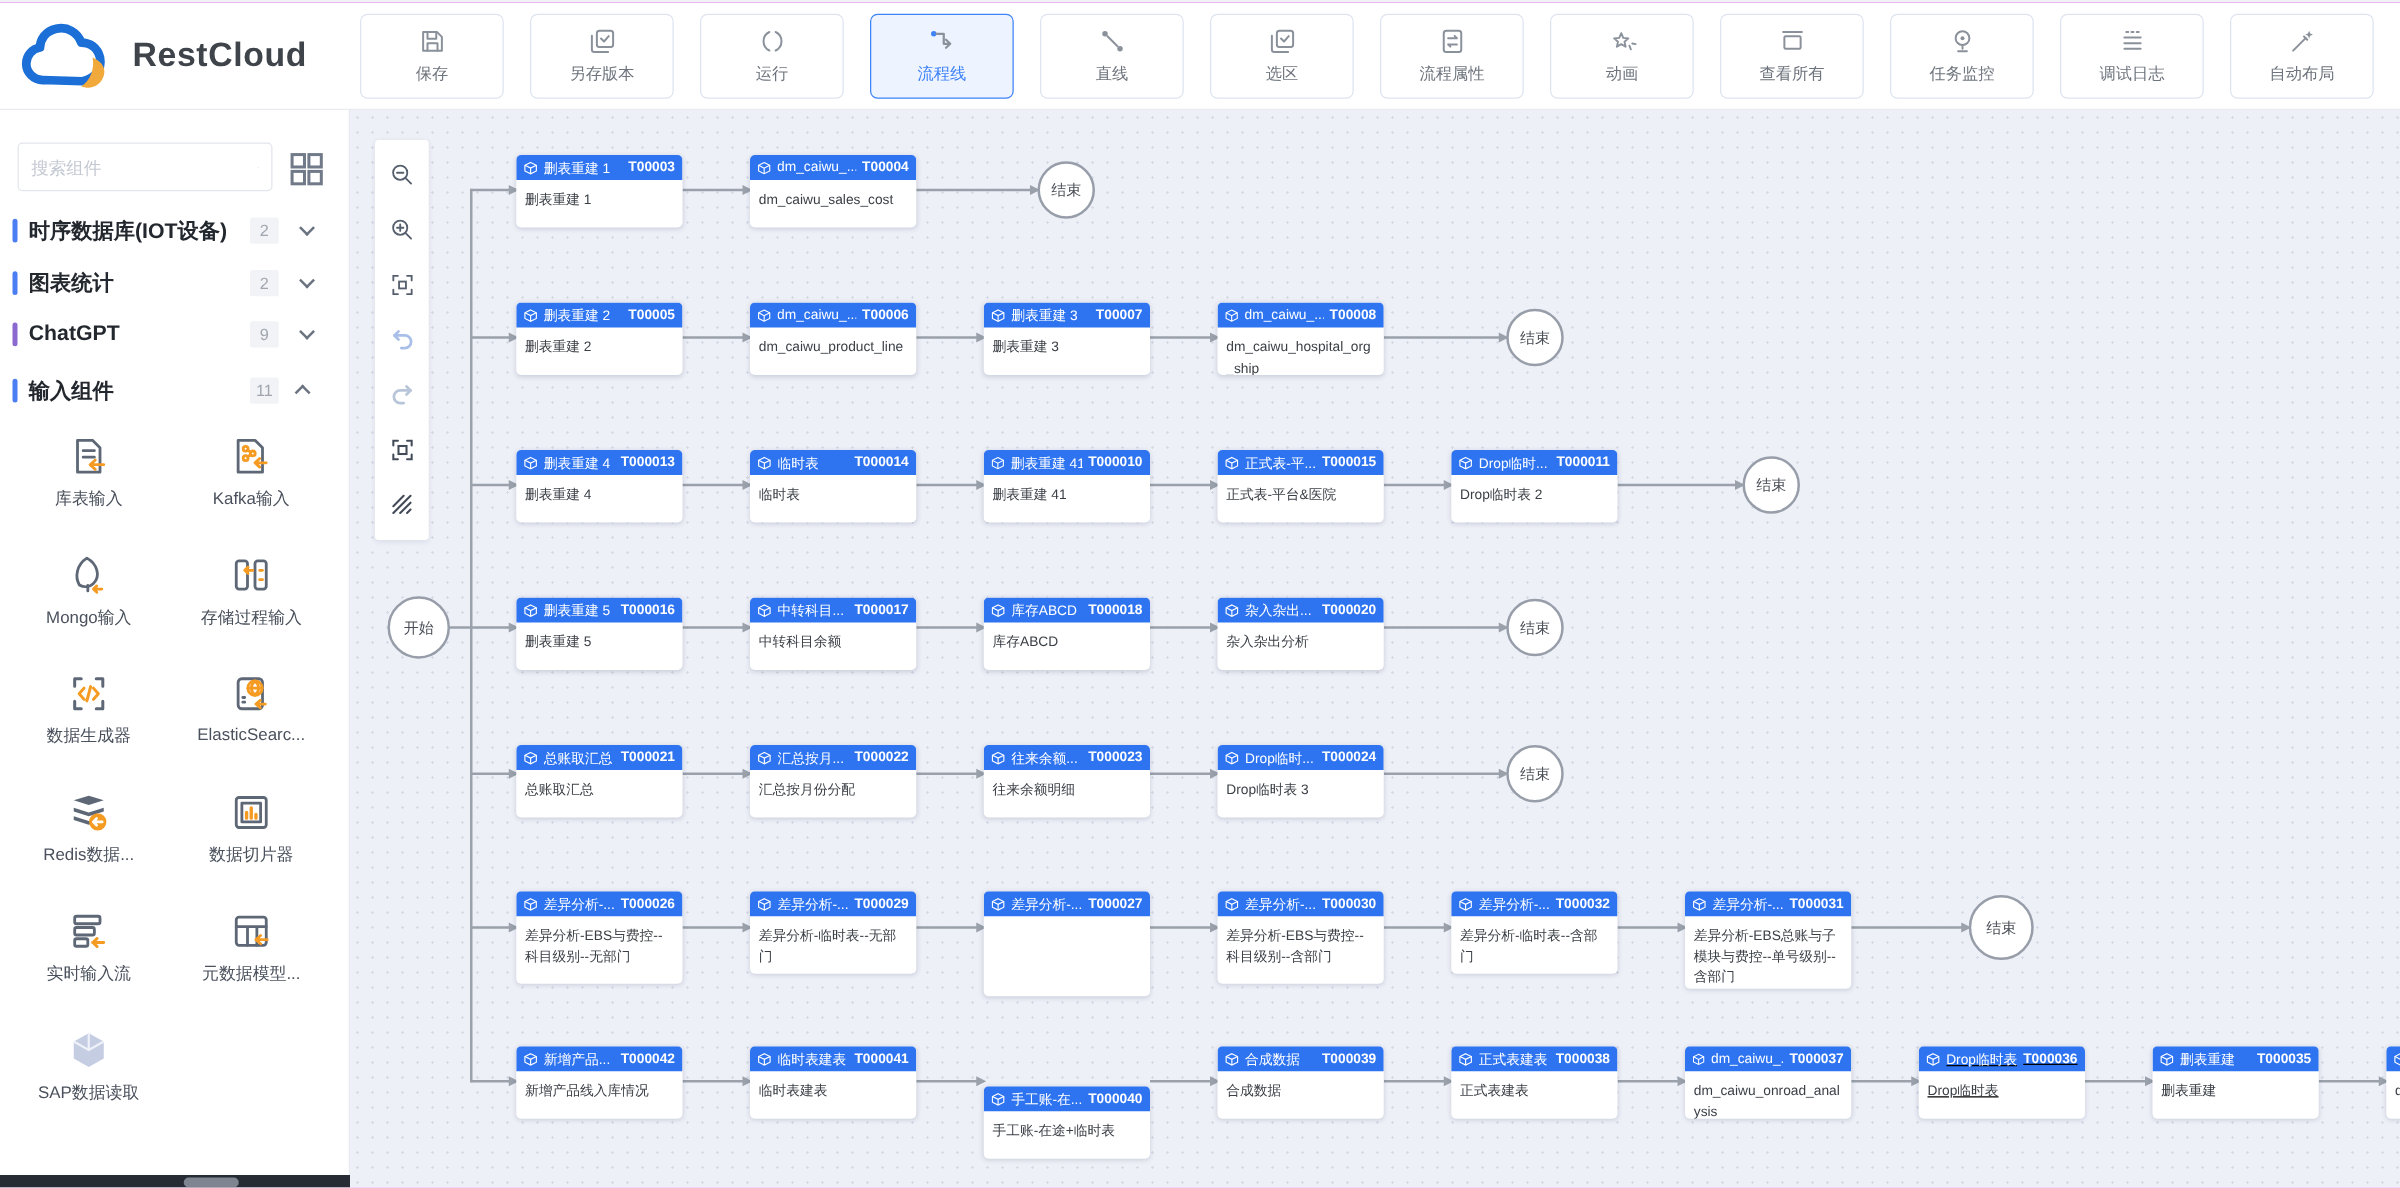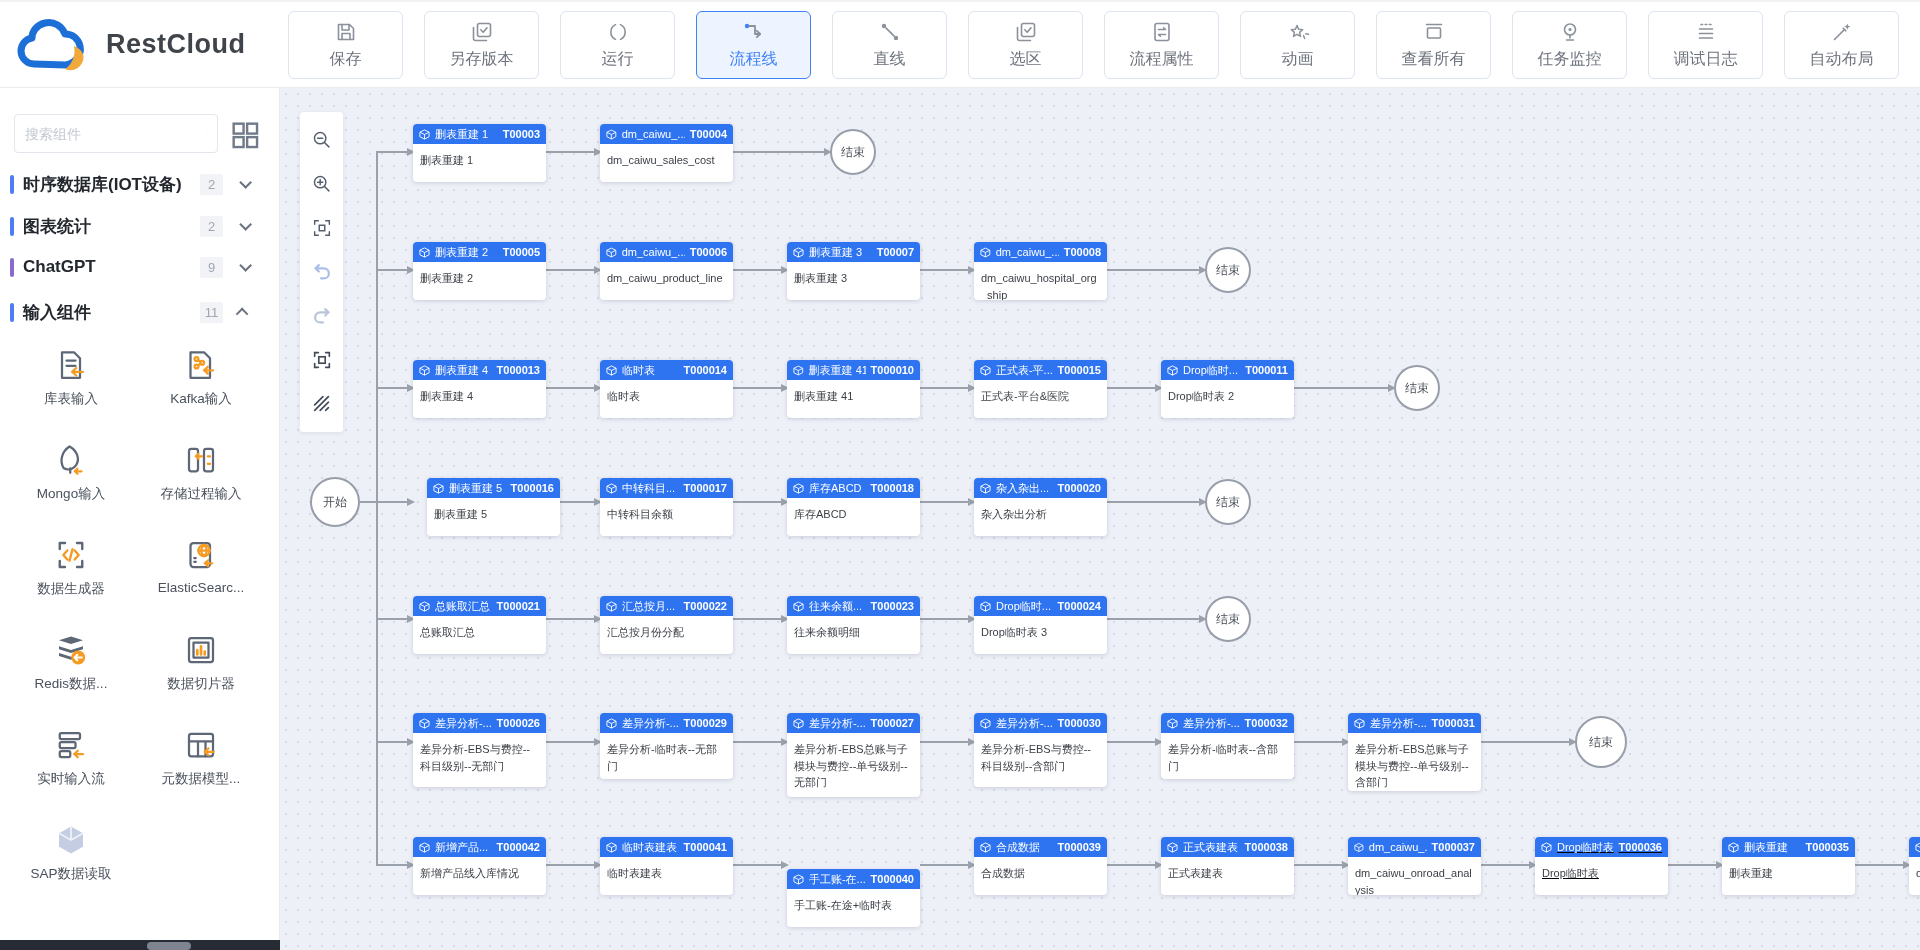--- a/index.html
+++ b/index.html
@@ -6,21 +6,21 @@
   html,body { background:#fff; }
   body { font-family:"Liberation Sans","DejaVu Sans",sans-serif; }
   #app { position:relative; width:1920px; height:950px; overflow:hidden; background:#d946ef; border-top:2px solid #f1f2f4; }
 
   
   .topbar { position:absolute; left:0; top:0; width:1920px; height:86px; background:#fff; border-bottom:1px solid #e9ebf1; display:flex; align-items:center; }
   .brand { width:288px; display:flex; align-items:center; padding-left:14px; gap:10px; }
   .brand-name { font-size:27px; font-weight:bold; color:#3f444b; letter-spacing:.5px; }
   .tb-buttons { display:flex; gap:21px; }
   .tb-btn { width:115px; height:68px; border:1px solid #dde4f0; border-radius:6px; background:#fff; display:flex; flex-direction:column; align-items:center; justify-content:center; gap:5px; cursor:pointer; }
-  .tb-btn .lbl { font-size:16px; color:#6e747d; }
+  .tb-btn .lbl { font-size:13px; color:#6e747d; }
   .tb-btn svg { stroke:#8b919b; }
   .tb-btn.active { border-color:#3e82f7; background:#eef4ff; }
   .tb-btn.active .lbl { color:#3e82f7; }
 
   
   .sidebar { position:absolute; left:0; top:86px; width:280px; height:864px; background:#fff; border-right:1px solid #e7eaf1; }
   .search-box { position:absolute; left:14px; top:26px; width:204px; height:39px; border:1px solid #e2e5ec; border-radius:4px; display:flex; align-items:center; padding:0 10px; }
   .search-box input { border:none; outline:none; flex:1; font-size:14px; color:#333; font-family:inherit; }
   .search-box input::placeholder { color:#c3c8d1; }
   .grid-toggle { position:absolute; left:228px; top:30px; width:34px; height:34px; cursor:pointer; }
@@ -582,21 +582,21 @@
             <svg width="11" height="11" viewBox="0 0 12 12" fill="none" stroke="#fff" stroke-width="1">
               <path d="M6 1l5 2.5v5L6 11 1 8.5v-5z"></path>
               <path d="M1 3.5L6 6l5-2.5M6 6v5"></path>
             </svg>
             <span class="node-title">Drop临时...</span>
             <span class="node-id">T000011</span>
           </div>
           <div class="node-body">Drop临时表 2</div>
         </div>
 
-        <div class="node" style="left: 133px; top: 390px; margin-left: 14px;">
+        <div class="node" style="left: 133px; top: 390px;">
           <div class="node-header">
             <svg width="11" height="11" viewBox="0 0 12 12" fill="none" stroke="#fff" stroke-width="1">
               <path d="M6 1l5 2.5v5L6 11 1 8.5v-5z"></path>
               <path d="M1 3.5L6 6l5-2.5M6 6v5"></path>
             </svg>
             <span class="node-title">删表重建 5</span>
             <span class="node-id">T000016</span>
           </div>
           <div class="node-body">删表重建 5</div>
         </div>
@@ -711,21 +711,20 @@
 
         <div class="node" style="left: 507px; top: 625px; height: 84px;">
           <div class="node-header">
             <svg width="11" height="11" viewBox="0 0 12 12" fill="none" stroke="#fff" stroke-width="1">
               <path d="M6 1l5 2.5v5L6 11 1 8.5v-5z"></path>
               <path d="M1 3.5L6 6l5-2.5M6 6v5"></path>
             </svg>
             <span class="node-title">差异分析-...</span>
             <span class="node-id">T000027</span>
           </div>
-          <div class="node-body">差异分析-EBS总账与子模块与费控--单号级别--无部门</div>
         </div>
 
         <div class="node" style="left: 694px; top: 625px; height: 74px;">
           <div class="node-header">
             <svg width="11" height="11" viewBox="0 0 12 12" fill="none" stroke="#fff" stroke-width="1">
               <path d="M6 1l5 2.5v5L6 11 1 8.5v-5z"></path>
               <path d="M1 3.5L6 6l5-2.5M6 6v5"></path>
             </svg>
             <span class="node-title">差异分析-...</span>
             <span class="node-id">T000030</span>

